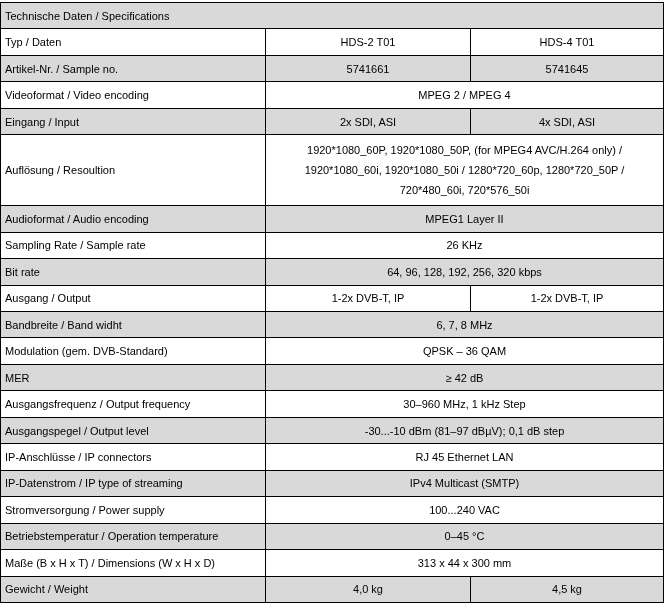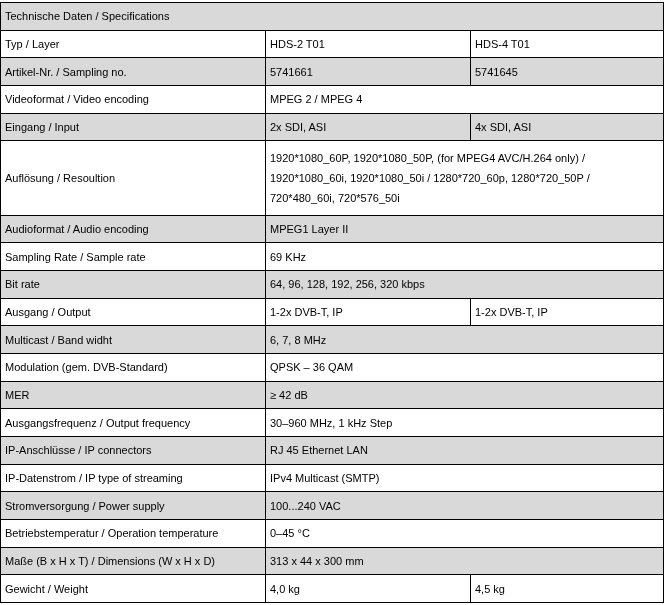--- a/index.html
+++ b/index.html
@@ -35,21 +35,21 @@
     height: 24px;
     overflow: hidden;
     vertical-align: middle;
     margin-left: 44px;
   }
   td.label {
     text-align: left;
     white-space: nowrap;
   }
   td.value {
-    text-align: left;
+    text-align: center;
     white-space: pre-line;
   }
   td.multiline {
     line-height: 20px;
     padding-top: 3px;
     padding-bottom: 3px;
   }
   tr:nth-child(odd) td { background: var(--shaded-bg, #d9d9d9); }
   tr:nth-child(even) td { background: var(--plain-bg, #ffffff); }
 </style>
@@ -61,26 +61,26 @@
     <colgroup>
       <col class="c1">
       <col class="c2">
       <col class="c3">
     </colgroup>
     <tbody id="spec-body">
       <tr>
         <td colspan="3" class="label">Technische Daten / Specifications</td>
       </tr>
     <tr>
-          <td class="label">Typ / Layer</td>
+          <td class="label">Typ / Daten</td>
           <td class="value">HDS-2 T01</td>
           <td class="value">HDS-4 T01</td>
         </tr>
         <tr>
-          <td class="label">Artikel-Nr. / Sampling no.</td>
+          <td class="label">Artikel-Nr. / Sample no.</td>
           <td class="value">5741661</td>
           <td class="value">5741645</td>
         </tr>
         <tr>
           <td class="label">Videoformat / Video encoding</td>
           <td class="value" colspan="2">MPEG 2 / MPEG 4</td>
         </tr>
         <tr>
           <td class="label">Eingang / Input</td>
           <td class="value">2x SDI, ASI</td>
@@ -91,46 +91,50 @@
           <td class="value multiline" colspan="2">1920*1080_60P, 1920*1080_50P, (for MPEG4 AVC/H.264 only) /
 1920*1080_60i, 1920*1080_50i / 1280*720_60p, 1280*720_50P /
 720*480_60i, 720*576_50i</td>
         </tr>
         <tr>
           <td class="label">Audioformat / Audio encoding</td>
           <td class="value" colspan="2">MPEG1 Layer II</td>
         </tr>
         <tr>
           <td class="label">Sampling Rate / Sample rate</td>
-          <td class="value" colspan="2">69 KHz</td>
+          <td class="value" colspan="2">26 KHz</td>
         </tr>
         <tr>
           <td class="label">Bit rate</td>
           <td class="value" colspan="2">64, 96, 128, 192, 256, 320 kbps</td>
         </tr>
         <tr>
           <td class="label">Ausgang / Output</td>
           <td class="value">1-2x DVB-T, IP</td>
           <td class="value">1-2x DVB-T, IP</td>
         </tr>
         <tr>
-          <td class="label">Multicast / Band widht</td>
+          <td class="label">Bandbreite / Band widht</td>
           <td class="value" colspan="2">6, 7, 8 MHz</td>
         </tr>
         <tr>
           <td class="label">Modulation (gem. DVB-Standard)</td>
           <td class="value" colspan="2">QPSK – 36 QAM</td>
         </tr>
         <tr>
           <td class="label">MER</td>
           <td class="value" colspan="2">≥ 42 dB</td>
         </tr>
         <tr>
           <td class="label">Ausgangsfrequenz / Output frequency</td>
           <td class="value" colspan="2">30–960 MHz, 1 kHz Step</td>
+        </tr>
+        <tr>
+          <td class="label">Ausgangspegel / Output level</td>
+          <td class="value" colspan="2">-30...-10 dBm (81–97 dBµV); 0,1 dB step</td>
         </tr>
         <tr>
           <td class="label">IP-Anschlüsse / IP connectors</td>
           <td class="value" colspan="2">RJ 45 Ethernet LAN</td>
         </tr>
         <tr>
           <td class="label">IP-Datenstrom / IP type of streaming</td>
           <td class="value" colspan="2">IPv4 Multicast (SMTP)</td>
         </tr>
         <tr>

